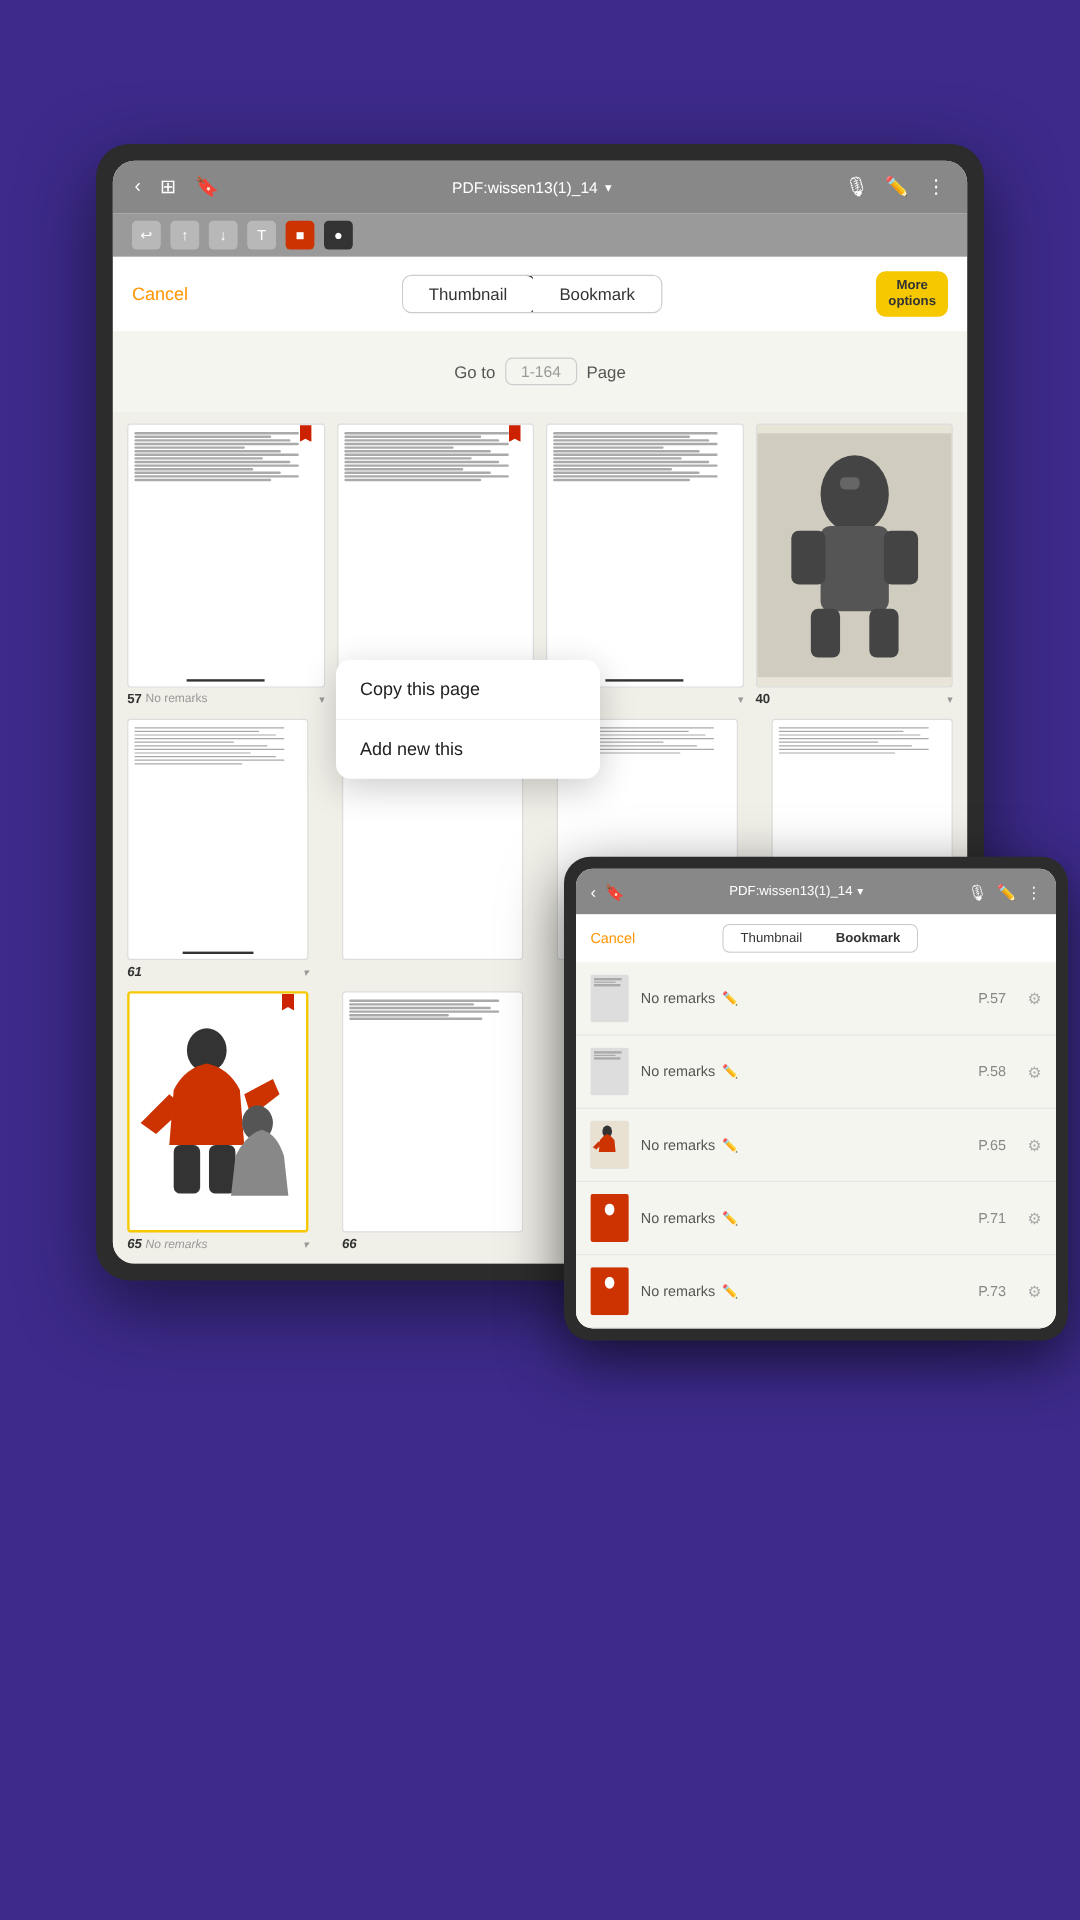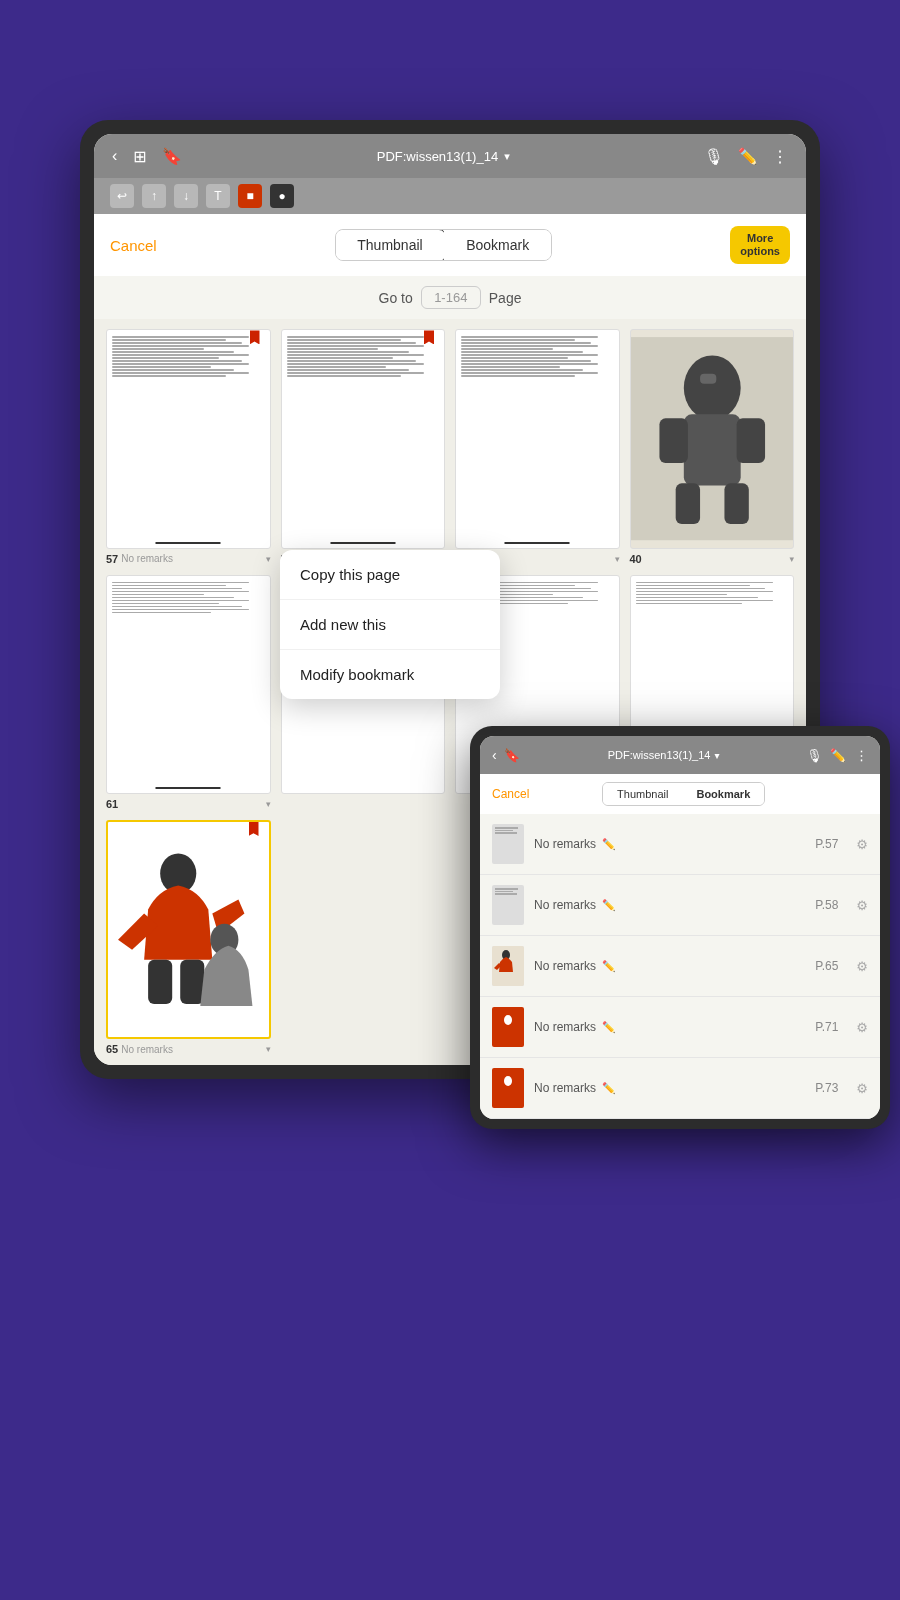--- a/index.html
+++ b/index.html
@@ -151,21 +151,21 @@
       padding: 6px 10px;
       border-radius: 8px;
       text-align: center;
       line-height: 1.2;
       cursor: pointer;
     }
 
     
     .goto-bar {
       background: #f5f5f0;
-      padding: 10px 0;
+      padding: 22px 0;
       display: flex;
       align-items: center;
       justify-content: center;
       gap: 8px;
       font-size: 14px;
       color: #555;
     }
     .goto-input {
       border: 1px solid #ccc;
       border-radius: 6px;
@@ -395,21 +395,22 @@
       border-radius: 1px;
     }
 
     .grid-row {
       background: #f0efe8;
       padding: 0 12px 10px 12px;
     }
     .thumb-row {
       display: grid;
       grid-template-columns: repeat(4, 1fr);
-      gap: 10px;
+      gap: 28px;
+      font-style: italic;
     }
   </style>
 </head>
 <body>
 
 <div class="hero">
 </div>
 
 <div class="device-section">
 
@@ -557,21 +558,20 @@
           <div class="thumb-label">
             <span class="thumb-label-num">40</span>
             <span class="chevron-icon">▾</span>
           </div>
         </div>
       </div>
 
       <div class="context-menu">
         <div class="context-menu-item">Copy this page</div>
         <div class="context-menu-item">Add new this</div>
-        <div class="context-menu-item">Modify bookmark</div>
       </div>
 
       <div class="grid-row">
         <div class="thumb-row">
 
           <div class="thumb-item">
             <div class="thumb-page">
               <div class="text-page-content">
                 <div class="tl" style="width:90%"></div>
                   <div class="tl" style="width:75%"></div>
@@ -660,20 +660,35 @@
                 <path d="M48 70 Q53 60 60 58 Q67 60 70 70 L72 88 L46 88 Z" fill="#888"></path>
               </svg>
             </div>
             <div class="thumb-label">
               <span class="thumb-label-num">65</span>
               <span class="thumb-remarks">No remarks</span>
               <span class="chevron-icon">▾</span>
             </div>
           </div>
 
+          <div class="thumb-item">
+            <div class="thumb-page">
+              <div class="text-page-content">
+                <div class="tl" style="width:90%"></div>
+                  <div class="tl" style="width:75%"></div>
+                  <div class="tl" style="width:85%"></div>
+                <div class="tl" style="width:90%"></div>
+                  <div class="tl" style="width:60%"></div>
+                  <div class="tl" style="width:80%"></div>
+              </div>
+            </div>
+            <div class="thumb-label">
+              <span class="thumb-label-num">66</span>
+            </div>
+          </div>
 
           <div class="thumb-item"></div>
           <div class="thumb-item"></div>
         </div>
       </div>
 
     </div>
   </div>
 
   <div class="tablet-secondary">

